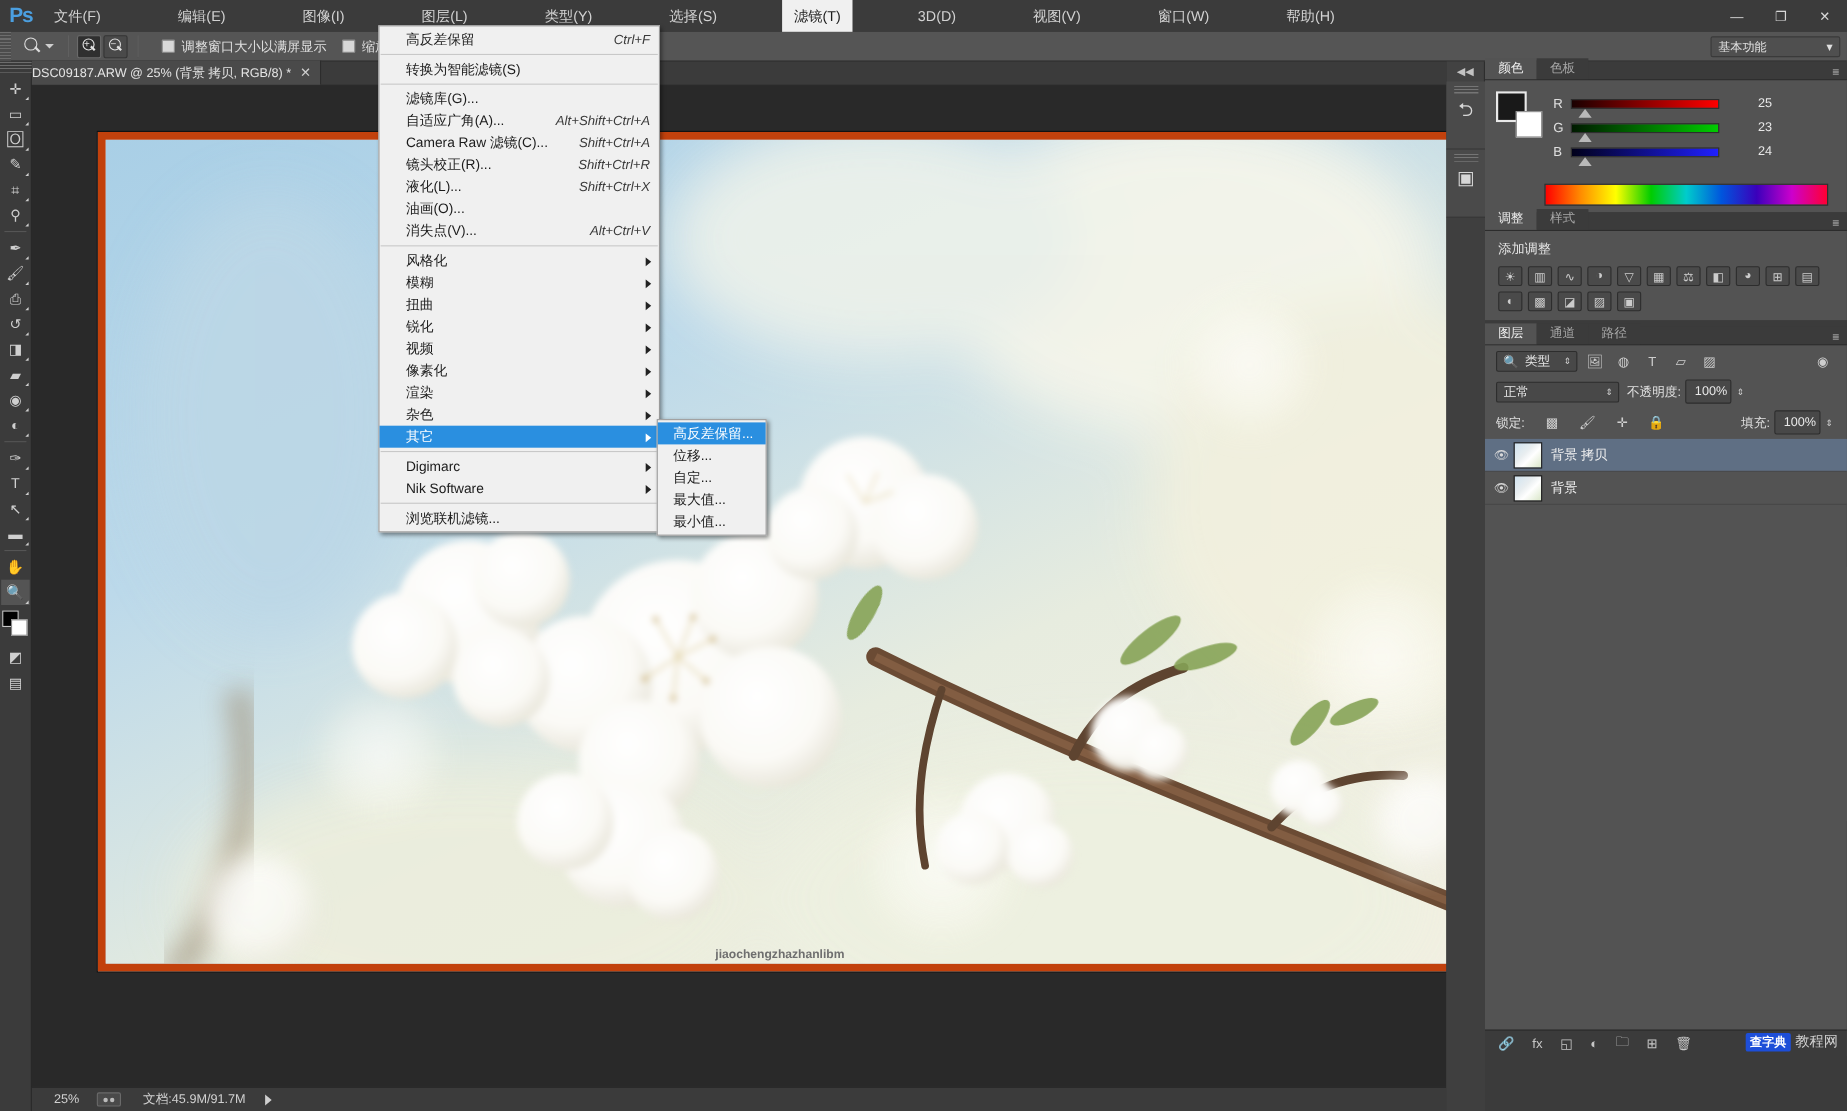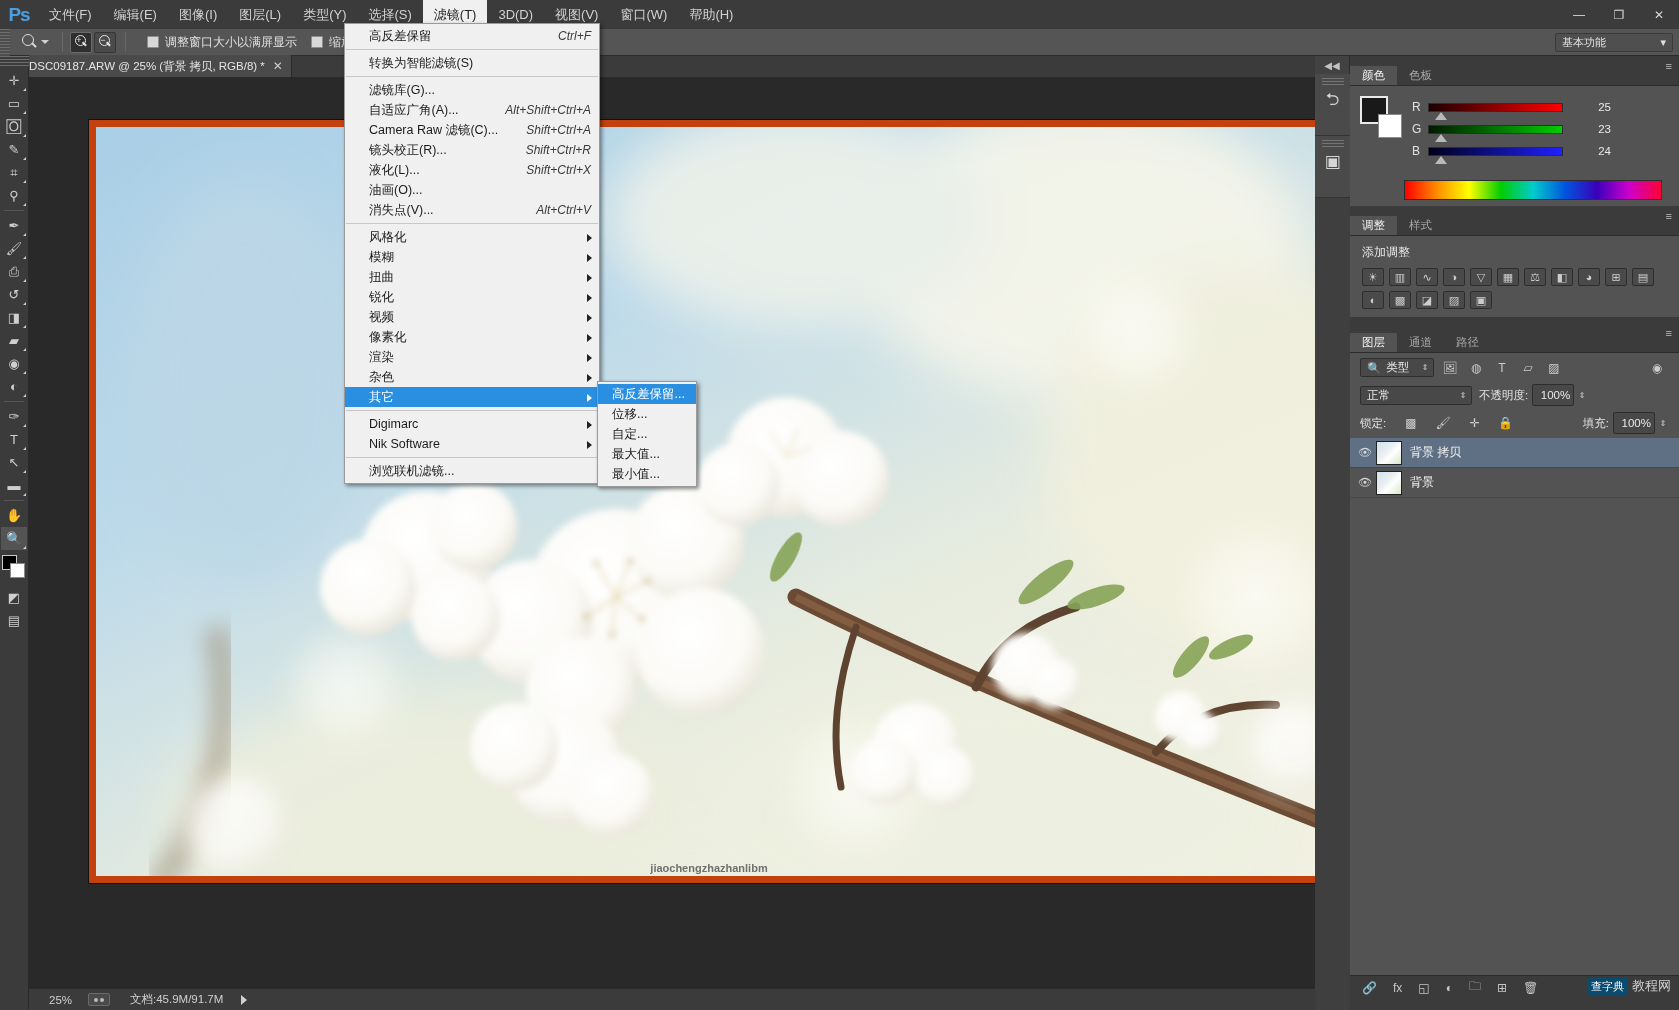--- a/index.html
+++ b/index.html
@@ -15,21 +15,21 @@
   
   .titlebar {
     position:absolute; left:0; top:0; width:1679px; height:29px;
     background:#3b3b3b; display:flex; align-items:center;
   }
   .ps-logo {
     width:38px; height:29px; display:flex; align-items:center; justify-content:center;
     color:#4b9fe0; font-weight:bold; font-size:19px; letter-spacing:-1px;
     font-family:"Liberation Sans",sans-serif;
   }
-  .menubar { display:flex; align-items:center; height:29px; }
+  .menubar { display:flex; align-items:center; height:29px;gap:48px; }
   .menu-item {
     padding:0 11px; height:29px; line-height:29px; font-size:13px; color:#d2d2d2;
     cursor:default; white-space:nowrap;
   }
   .menu-item.active { background:#f0f0f0; color:#1c1c1c; }
   .win-btns { position:absolute; right:0; top:0; height:29px; display:flex; }
   .win-btn {
     width:40px; height:29px; display:flex; align-items:center; justify-content:center;
     color:#d8d8d8; font-size:12px;
   }
@@ -163,21 +163,21 @@
   .mini-grip{
     width:22px;height:7px;
     background:repeating-linear-gradient(to bottom,#757575 0px,#757575 1px,#4a4a4a 1px,#4a4a4a 3px);
     margin-bottom:6px;
   }
   .mini-ico{ color:#d6d6d6; font-size:17px; line-height:17px; }
   .mini-rest{ width:35px; height:100%; background:#3f3f3f; }
 
   .panels{ position:absolute; left:35px; top:0; width:329px; height:954px; }
   .panel-tabs{
-    height:30px; background:#3b3b3b; display:flex; align-items:flex-end;
+    height:17px; background:#3b3b3b; display:flex; align-items:flex-end;
     border-bottom:1px solid #2c2c2c; position:relative;
   }
   .ptab{
     padding:0 12px; height:19px; line-height:19px; font-size:11.5px; color:#a8a8a8; background:#3b3b3b;
   }
   .ptab.active{ background:#535353; color:#f0f0f0; }
   .panel-menu{ position:absolute; right:6px; top:4px; color:#c0c0c0; font-size:11px; letter-spacing:1px;}
   .panel-body{ background:#535353; }
 
   
@@ -263,21 +263,21 @@
   }
   .mi.sel .sub-arrow{ border-left-color:#fff;}
   .msep{ height:1px; background:#c8c8c8; margin:3px 1px;}
   .submenu{
     position:absolute; left:597px; top:381px; width:100px;
     background:#f0f0f0; border:1px solid #9a9a9a; box-shadow:2px 2px 4px rgba(0,0,0,.45);
     padding:2px 0; z-index:60; font-size:12.5px; color:#1b1b1b;
   }
   .submenu .mi{ padding-left:14px; }
   .wm2{ position:absolute; right:8px; bottom:4px; display:flex; align-items:center; gap:4px;}
-  .wm2 .b{ background:#0c4a6e; color:#fff; padding:1px 4px; font-size:11px; border-radius:2px;}
+  .wm2 .b{ background:#1d4ed8; color:#fff; padding:1px 4px; font-size:11px; border-radius:2px;font-weight:bold;}
   .wm2 .t{ color:#cfcfcf; font-size:13px;}
   .canvas-wm{ position:absolute; left:50%; transform:translateX(-50%); bottom:2px; font-size:11px; color:#6f6f6f;}
 </style>
 </head>
 <body>
 
 <div class="app">
 
   <div class="titlebar">
     <div class="ps-logo">Ps</div>

